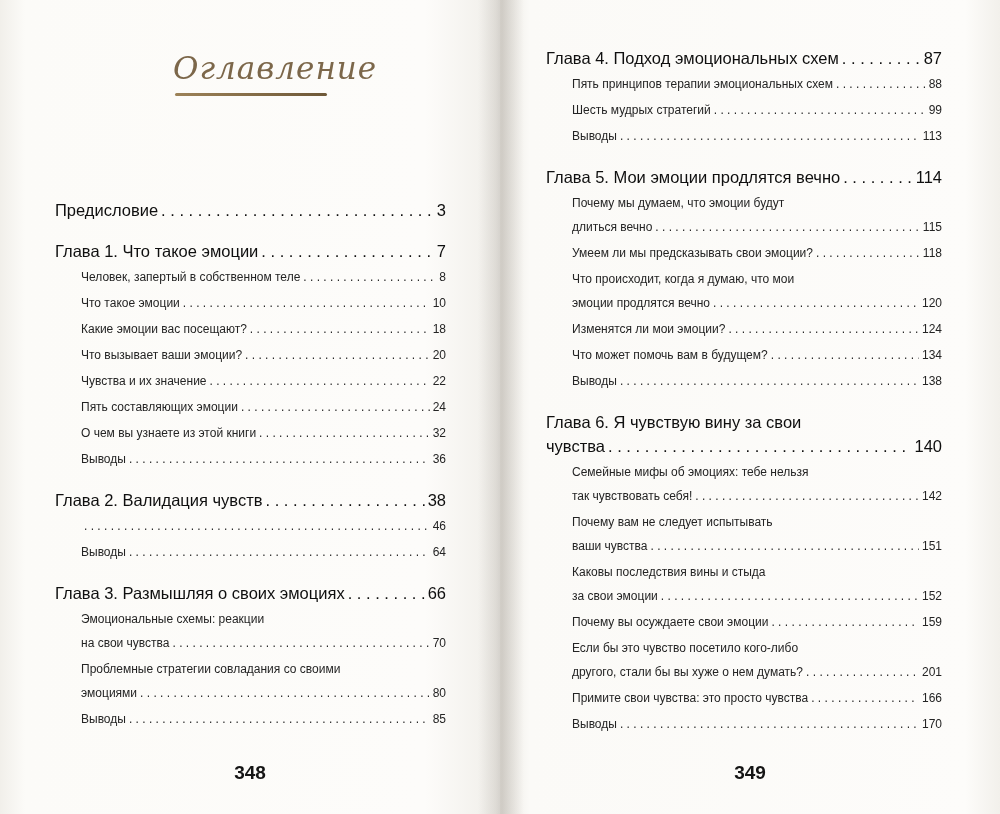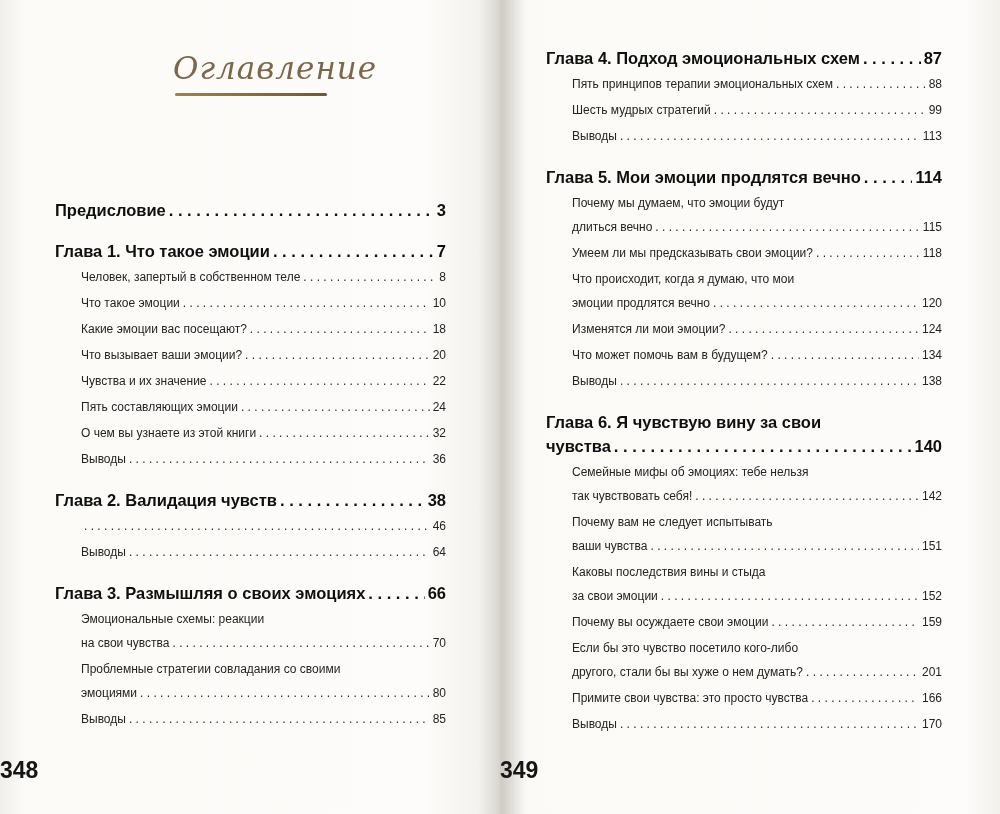--- a/index.html
+++ b/index.html
@@ -35,39 +35,39 @@
     font-size:31px; letter-spacing:1px;
     color:#7c674a;
   }
   .title-rule {
     width:152px; height:3px; margin-top:7px; margin-left:2px;
     background:linear-gradient(90deg,#9c8258,#6e5838);
     border-radius:2px;
   }
 
   .entry { font-size:12px; line-height:24px; margin-bottom:2px; color:#242424; }
-  .entry.chapter { font-weight:bold; font-size:16.5px; color:#0f0f0f; margin-top:17px; }
+  .entry.chapter { font-weight:normal; font-size:16.5px; color:#0f0f0f; margin-top:17px; }
   .entry.chapter:first-child { margin-top:0; }
   .entry.sub { padding-left:26px; }
   .line { white-space:nowrap; }
   .lastline { display:flex; align-items:baseline; }
   .lastline .txt { white-space:nowrap; flex:0 1 auto; }
   .leader {
     flex:1 1 14px; min-width:10px;
     overflow:hidden; white-space:nowrap;
     margin:0 3px;
   }
   .leader::before {
     content:". . . . . . . . . . . . . . . . . . . . . . . . . . . . . . . . . . . . . . . . . . . . . . . . . . . . . . . . . . . . . . . . . . . . . . . . . . . . . . . .";
   }
   .pg { flex:none; }
 
   .folio {
     position:absolute; bottom:30px; left:0; width:100%;
-    font-weight:bold; font-size:23px; color:#151515;
+    text-align:center; font-weight:bold; font-size:19px; color:#151515;
   }
 </style>
 </head>
 <body>
 
 <div class="spread">
 
   <div class="page left">
     <div class="content">
       <div class="title-wrap">

